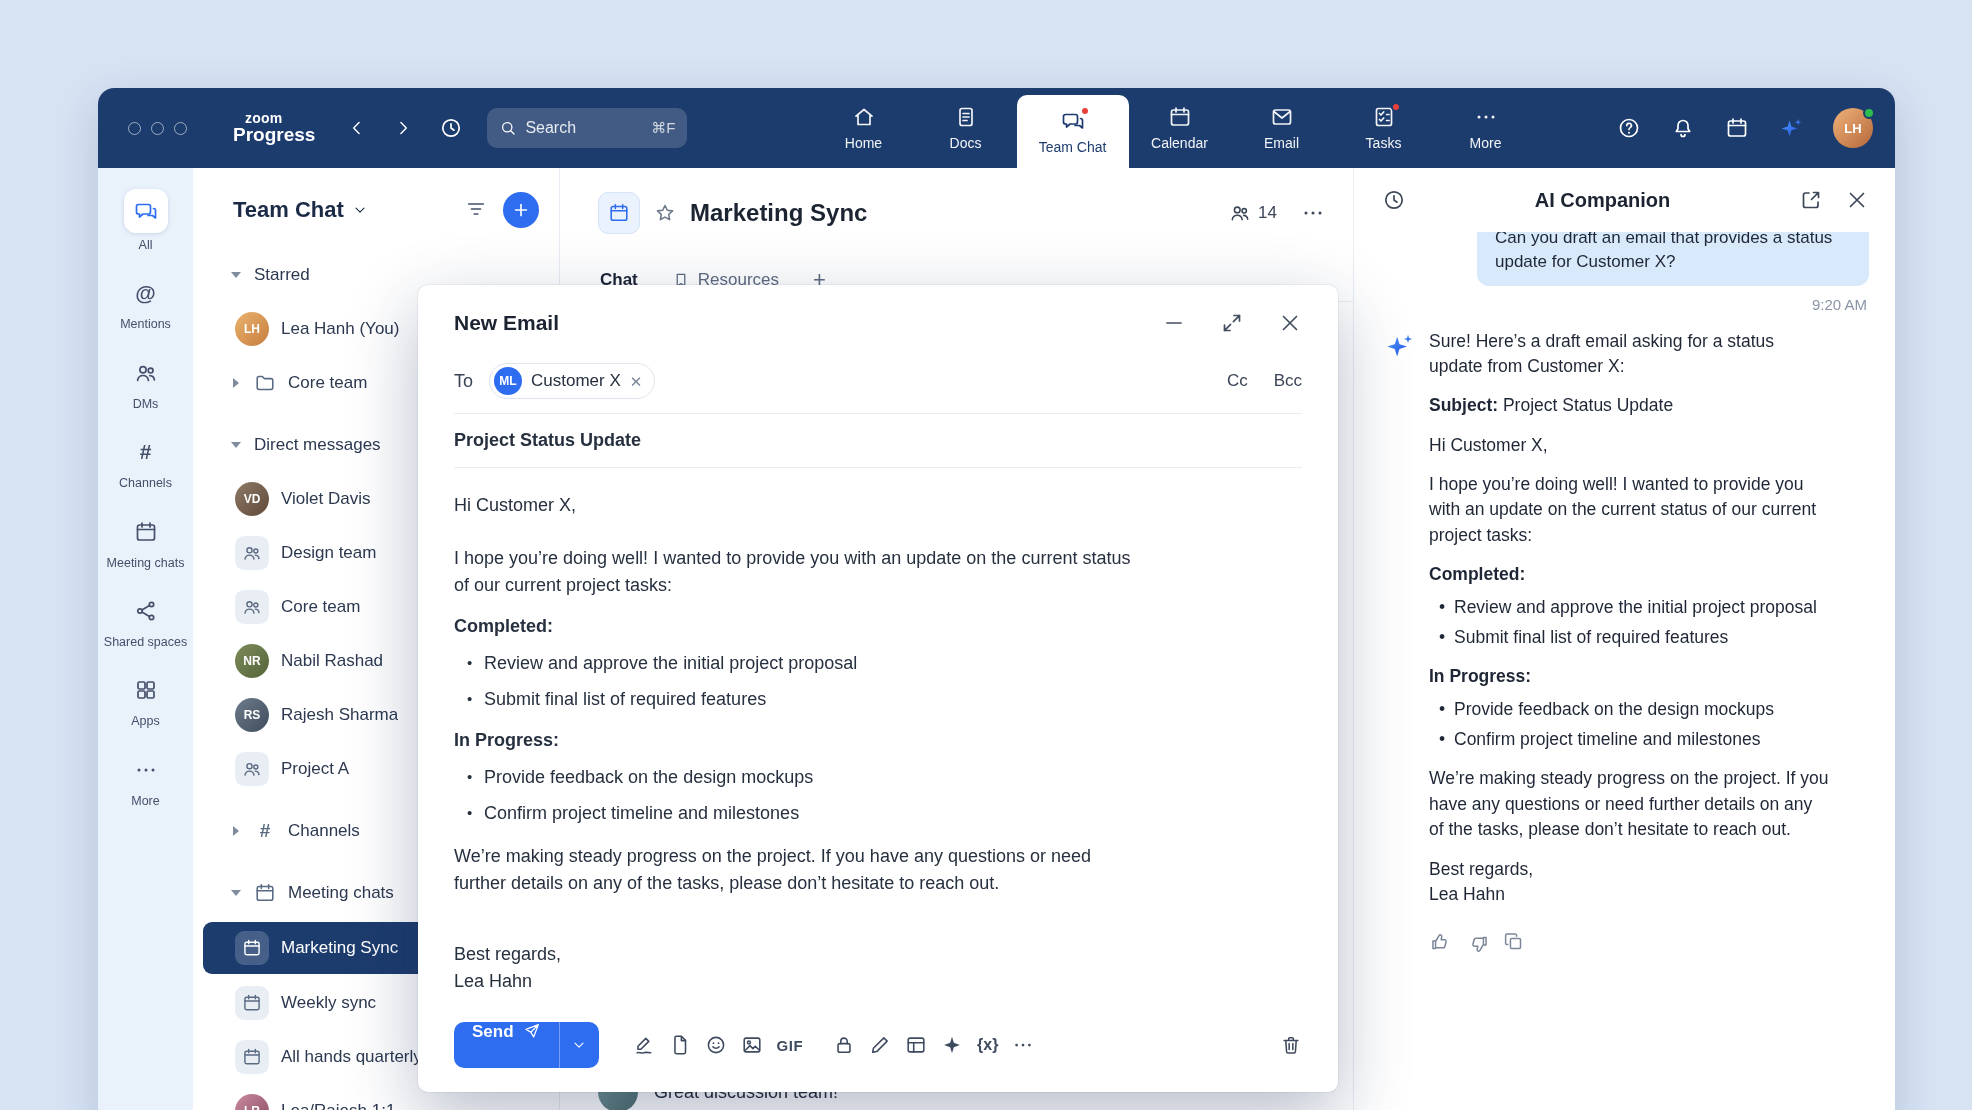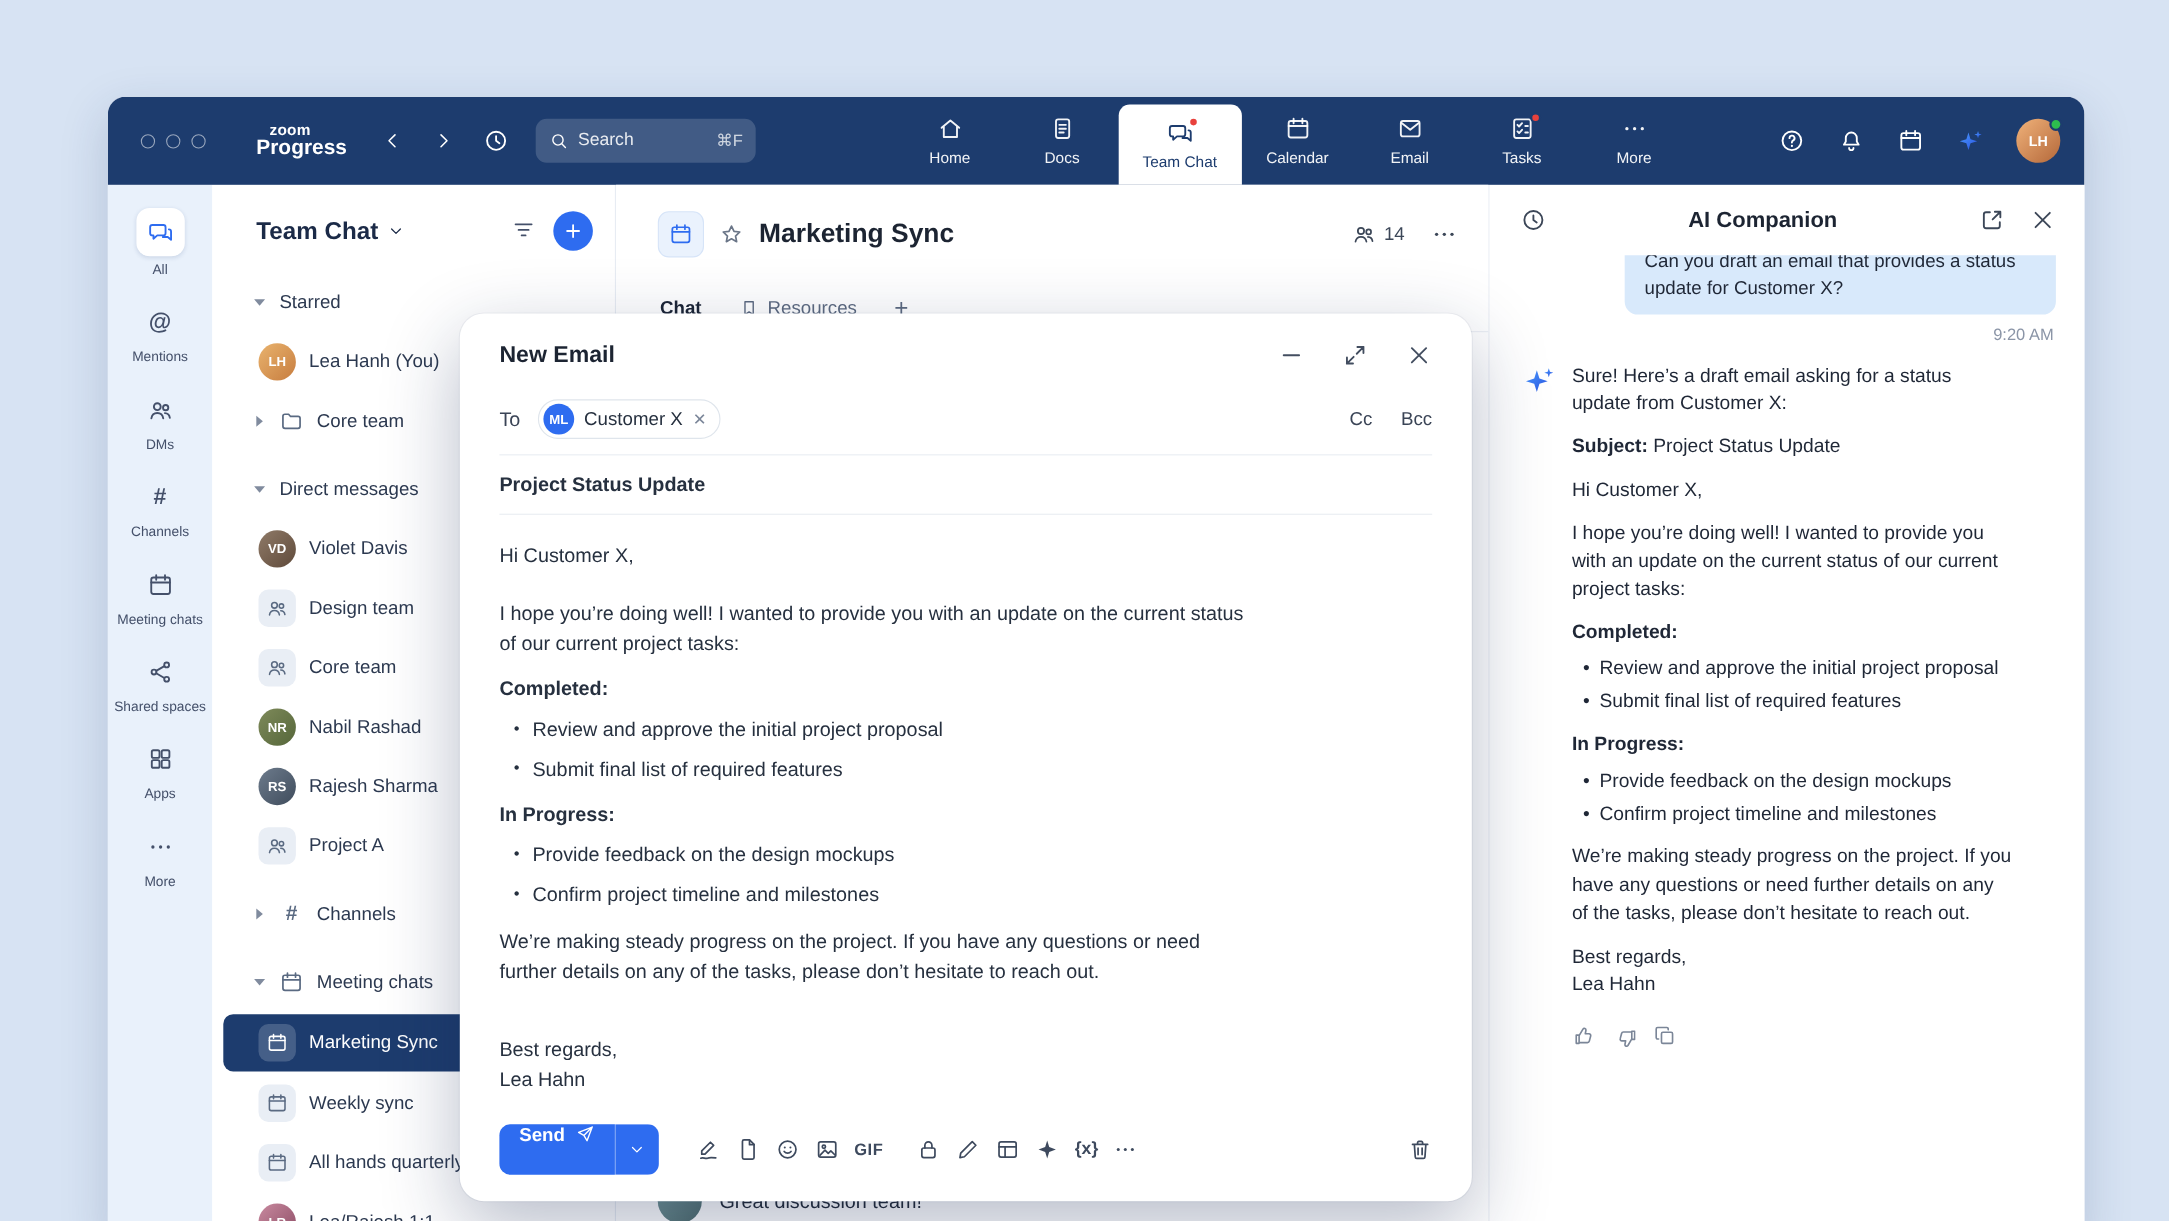--- a/index.html
+++ b/index.html
@@ -155,21 +155,21 @@
   .ai-body ul { list-style: none; margin: 0 0 14px; padding-left: 8px; }
   .ai-body li { position: relative; padding-left: 17px; margin-bottom: 5px; }
   .ai-body li::before { content: "•"; position: absolute; left: 2px; }
   .b { font-weight: 700; }
   .signoff { margin: 0; }
   .ai-feedback { display: flex; gap: 16px; color: #7b8698; margin-top: 24px; }
   .ai-feedback .ic { cursor: pointer; width: 21px; height: 21px; }
 
   
   .modal { position: absolute; left: 320px; top: 197px; width: 920px; height: 807px;
-           background: #fff; border-radius: 22px; z-index: 10; display: flex; flex-direction: column;
+           background: #fff; border-radius: 10px; z-index: 10; display: flex; flex-direction: column;
            box-shadow: 0 24px 70px rgba(20, 38, 80, .30), 0 0 0 1px rgba(20,38,80,.05); }
   .modal-header { display: flex; align-items: center; padding: 26px 36px 16px; }
   .modal-title { font-size: 21px; font-weight: 700; color: #1c2432; }
   .modal-actions { margin-left: auto; display: flex; gap: 34px; color: #434e60; }
   .modal-actions .ic { cursor: pointer; }
   .to-row { display: flex; align-items: center; gap: 16px; margin: 4px 36px 0;
             padding: 8px 0 14px; border-bottom: 1px solid #e9edf2; }
   .to-label { font-size: 18px; color: #3a4456; }
   .chip { display: flex; align-items: center; gap: 9px; border: 1px solid #dfe5ec;
           border-radius: 999px; padding: 3px 12px 3px 4px; cursor: default; }

